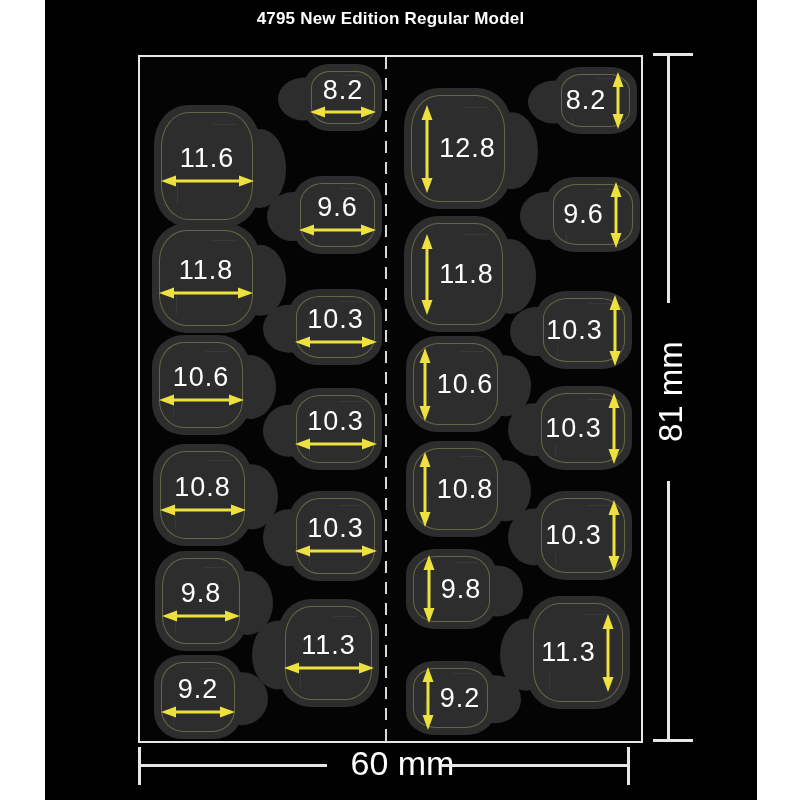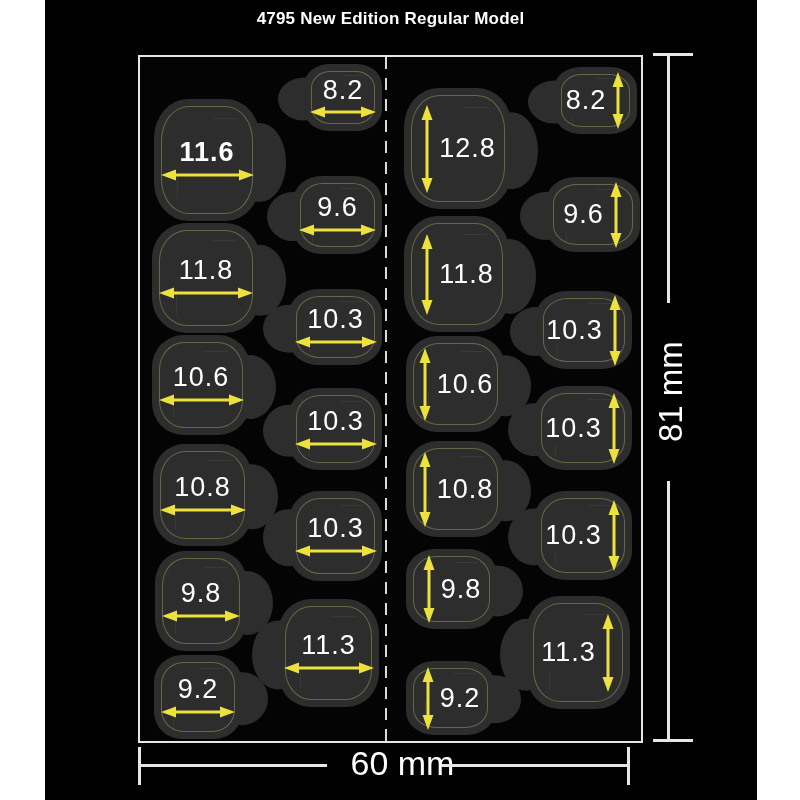--- a/index.html
+++ b/index.html
@@ -72,21 +72,21 @@
 <body>
 
 <div class="margin-strip left"></div>
 <div class="margin-strip right"></div>
 
 <div class="title">4795 New Edition Regular Model</div>
 
 <div class="sheet">
   <div class="dashed-line"></div>
   <div id="pads-container">
-      <div class="pad pad--h" style="left: 14px; top: 42px; width: 106px; height: 122px; font-weight: bold;">
+      <div class="pad pad--h" style="left: 14px; top: 48px; width: 106px; height: 122px;">
     <div class="pad-tab tab--right"></div>
     <div class="pad-content">
       <div class="pad-label">11.6</div>
       <div class="pad-arrow">
             <svg width="93" height="14" viewBox="0 0 93 14">
   <line x1="11" y1="7" x2="82" y2="7" stroke="#ece13e" stroke-width="3"></line>
   <polygon points="0,7 15,1.5 15,12.5" fill="#ece13e"></polygon>
   <polygon points="93,7 78,1.5 78,12.5" fill="#ece13e"></polygon>
             </svg>
           </div>

